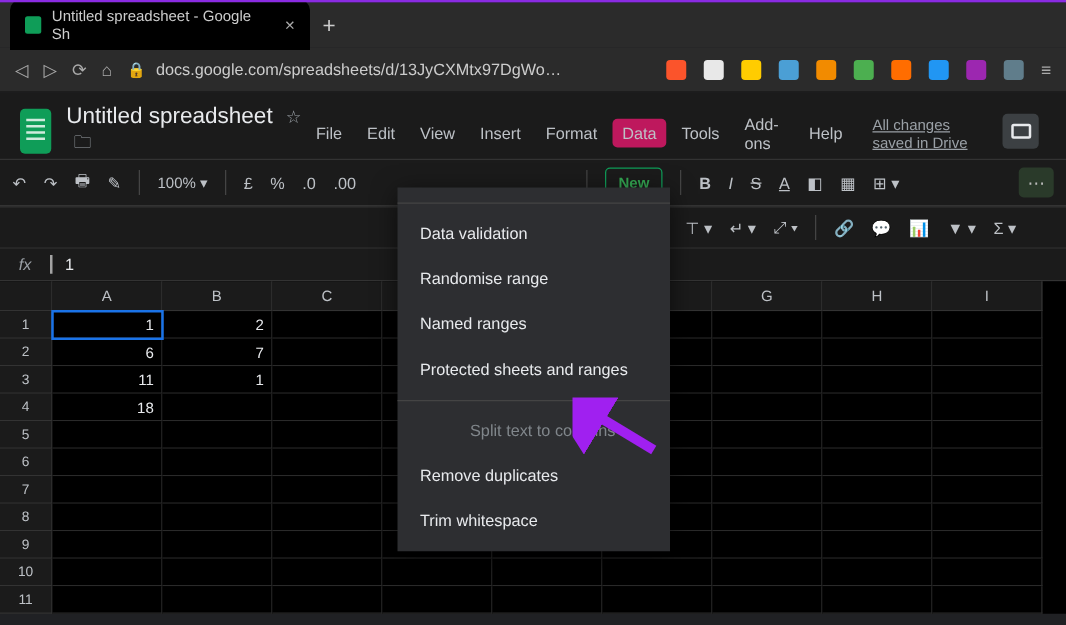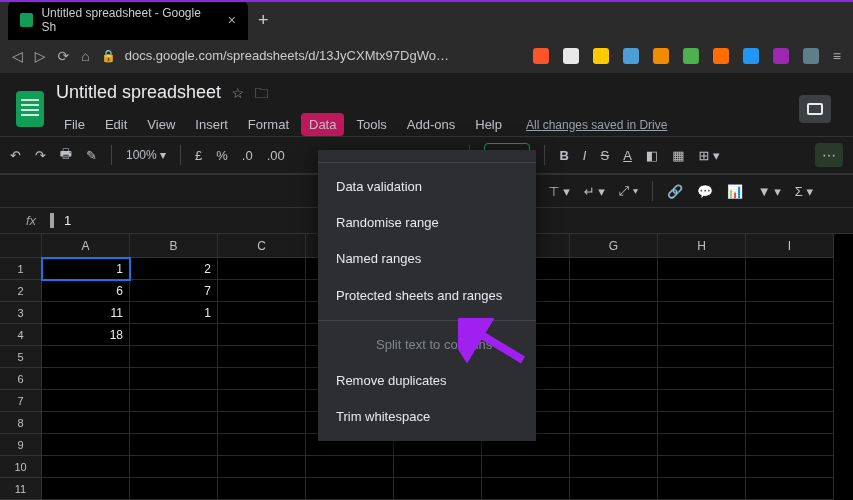--- a/index.html
+++ b/index.html
@@ -17,42 +17,42 @@
     .url-bar { flex: 0 1 auto; display: flex; align-items: center; gap: 8px; color: #ccc; font-size: 13px; }
     .url-lock { color: #aaa; font-size: 12px; }
     .ext-icons { margin-left: auto; display: flex; gap: 14px; align-items: center; }
     .ext-icon { width: 16px; height: 16px; border-radius: 3px; display: inline-block; }
     
     
     .doc-header { background: #1b1b1b; padding: 8px 16px 0; }
     .doc-title-row { display: flex; align-items: center; gap: 12px; }
     .doc-icon { width: 28px; height: 36px; background: #0f9d58; border-radius: 4px; position: relative; }
     .doc-icon::after { content: ''; position: absolute; top: 8px; left: 5px; right: 5px; height: 2px; background: #fff; box-shadow: 0 5px 0 #fff, 0 10px 0 #fff, 0 15px 0 #fff; opacity: 0.8; }
-    .doc-title-col { display: flex; flex-direction: column; gap: 2px; }
+    .doc-title-col { display: flex; flex-direction: row; gap: 2px; }
     .doc-title { font-size: 18px; color: #e8eaed; }
     .doc-star { color: #9aa0a6; font-size: 14px; margin-left: 6px; }
     .doc-folder { color: #9aa0a6; font-size: 14px; margin-left: 6px; }
     .menu-bar { display: flex; gap: 4px; font-size: 13px; color: #bdc1c6; margin-top: 4px; align-items: center; }
     .menu-item { padding: 4px 8px; cursor: pointer; border-radius: 4px; }
     .menu-item.active { background: #be185d; }
     .saved-status { margin-left: 12px; text-decoration: underline; color: #9aa0a6; font-size: 12px; }
     .comment-btn { margin-left: auto; width: 32px; height: 28px; background: #3c4043; border-radius: 4px; display: flex; align-items: center; justify-content: center; margin-right: 6px; }
     .comment-icon { width: 16px; height: 12px; border: 2px solid #e8eaed; border-radius: 2px; position: relative; }
     
     
     .sheet-toolbar { display: flex; align-items: center; padding: 6px 10px; gap: 14px; background: #1b1b1b; border-top: 1px solid #333; border-bottom: 1px solid #333; font-size: 13px; color: #bdc1c6; }
     .toolbar-sep { width: 1px; height: 20px; background: #444; }
     .toolbar-btn { cursor: pointer; color: #bdc1c6; font-size: 13px; }
     .zoom-sel { font-size: 12px; }
     .new-badge { border: 1px solid #0f9d58; color: #34a853; padding: 4px 10px; border-radius: 4px; font-size: 12px; font-weight: bold; }
     .more-btn { margin-left: auto; width: 28px; height: 24px; background: #2a3a2a; border-radius: 4px; display:flex; align-items:center; justify-content:center; color:#bbb; font-size:14px; }
     
     
     .formula-bar { display: flex; align-items: center; background: #1b1b1b; border-bottom: 1px solid #333; height: 26px; font-size: 13px; }
-    .fx-label { width: 42px; text-align: center; color: #9aa0a6; font-style: italic; border-right: 4px solid #a3a3a3; margin-left: 12px; }
+    .fx-label { width: 42px; text-align: center; color: #9aa0a6; font-style: italic; border-right: 2px solid #a3a3a3; }
     .fx-value { padding: 0 10px; color: #e8eaed; }
     
     
     .grid-container { display: flex; background: #000; }
     .row-headers { display: flex; flex-direction: column; background: #1b1b1b; }
     .corner-cell { width: 42px; height: 24px; background: #1b1b1b; border-right: 1px solid #333; border-bottom: 1px solid #333; }
     .col-headers { display: flex; }
     .col-header { width: 88px; height: 24px; background: #1b1b1b; border-right: 1px solid #333; border-bottom: 1px solid #333; display:flex; align-items:center; justify-content:center; font-size: 12px; color:#bdc1c6; }
     .row-header { width: 42px; height: 22px; background: #1b1b1b; border-right: 1px solid #333; border-bottom: 1px solid #333; display:flex; align-items:center; justify-content:center; font-size: 11px; color:#bdc1c6; }
     .cells-area { display: flex; flex-direction: column; }

